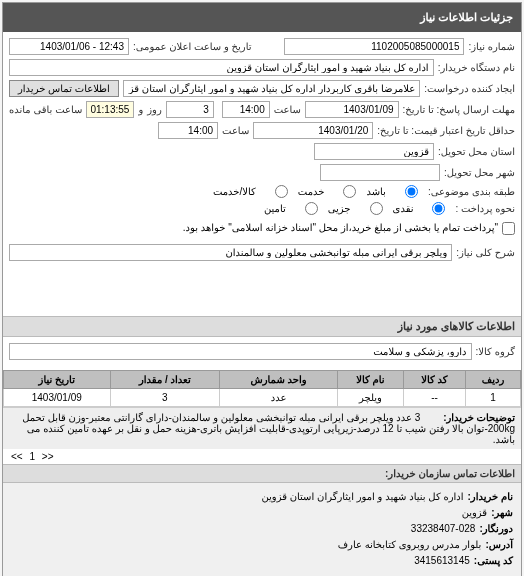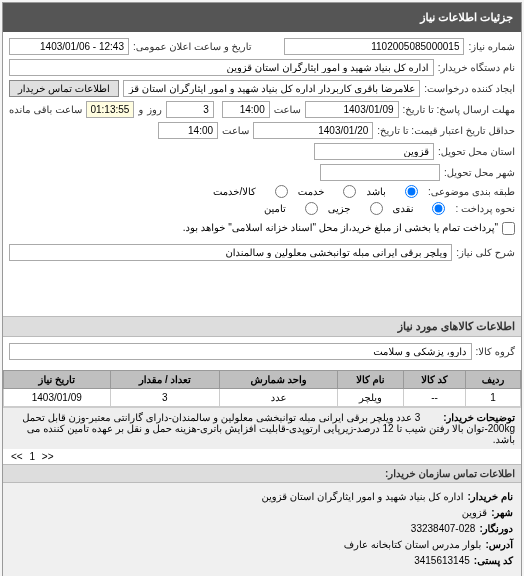--- a/index.html
+++ b/index.html
@@ -288,21 +288,21 @@
     <div class="contact-row">
         <span class="contact-label">شهر:</span>
         <span>قزوین</span>
       </div>
     <div class="contact-row">
         <span class="contact-label">دورنگار:</span>
         <span>33238407-028</span>
       </div>
     <div class="contact-row">
         <span class="contact-label">آدرس:</span>
-        <span>بلوار مدرس استان کتابخانه عارف</span>
+        <span>بلوار مدرس روبروی کتابخانه عارف</span>
       </div>
     <div class="contact-row">
         <span class="contact-label">کد پستی:</span>
         <span>3415613145</span>
       </div>
   </div>
 
   <div class="contact-block">
     <div class="contact-row">
         <span class="contact-label">نام:</span>

